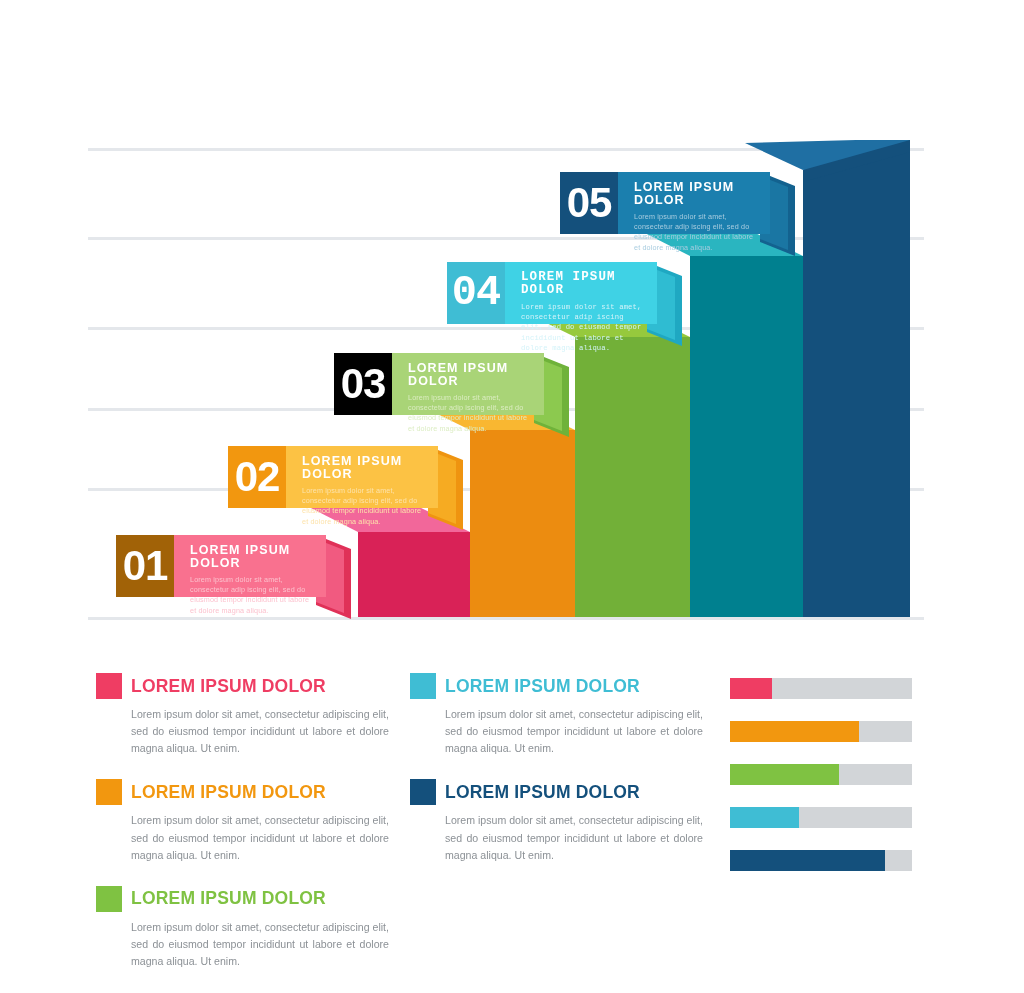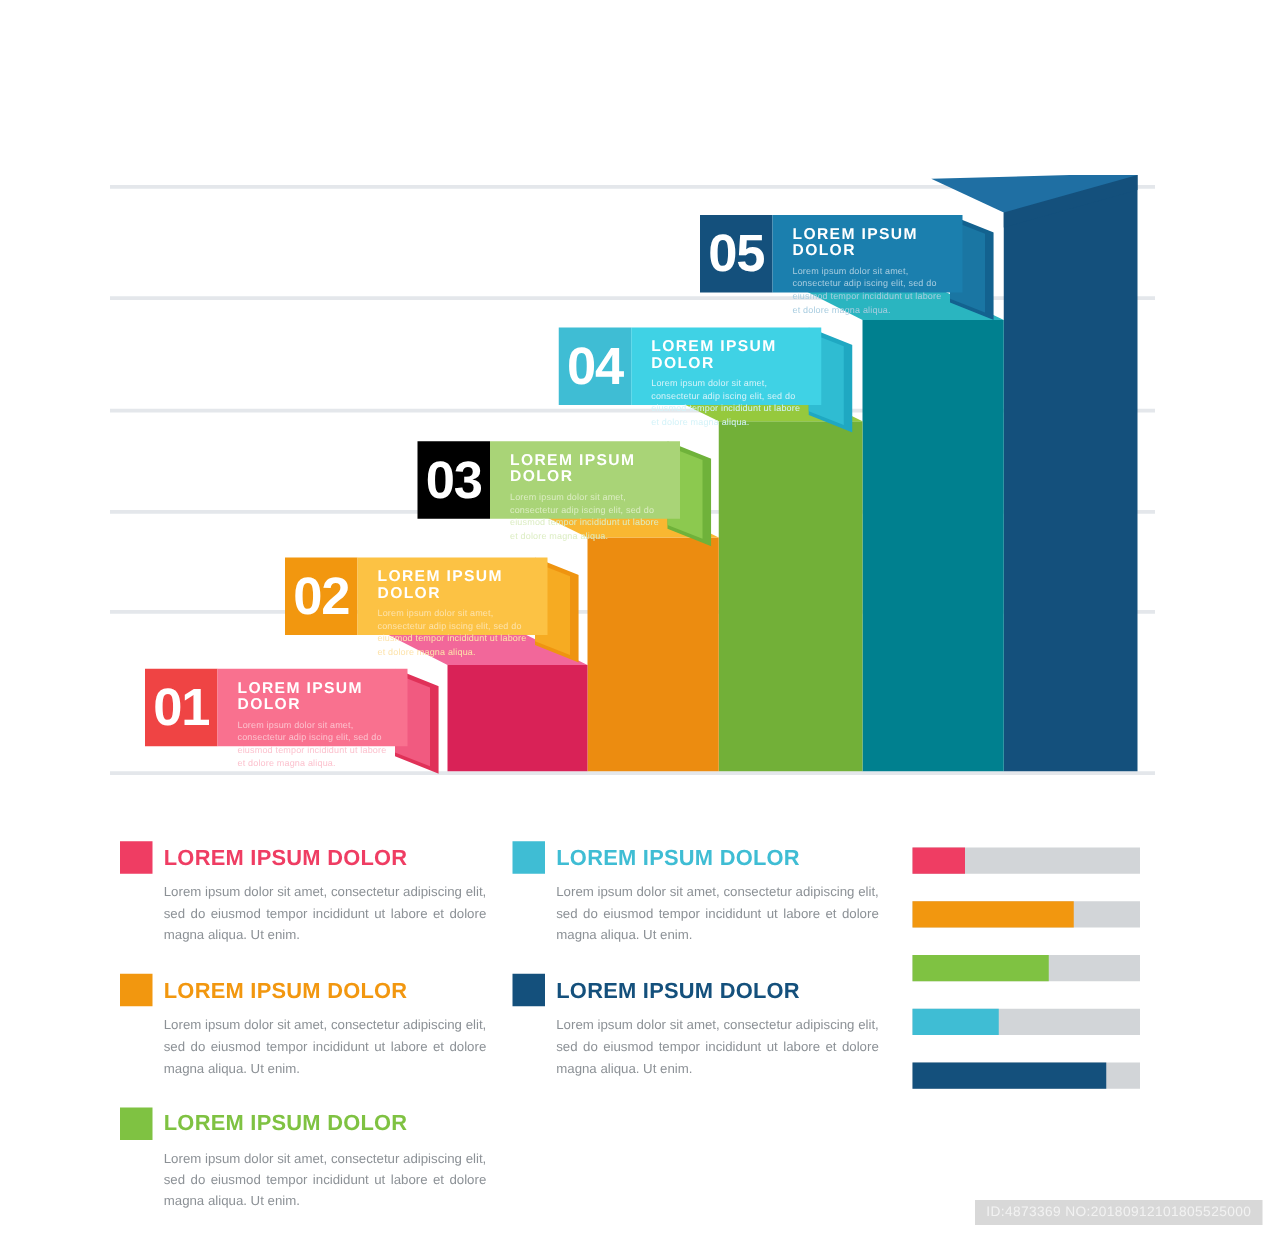--- a/index.html
+++ b/index.html
@@ -170,21 +170,21 @@
       </svg>
       <div class="ribbon-body" style="left:0; top:0; width:210px;">
         <div class="rib-num" style="background:#14507c">05</div>
         <div class="rib-text" style="background:#1b7fae">
           <div class="rib-title">LOREM IPSUM DOLOR</div>
           <div class="rib-desc" style="color:#a9cde0">Lorem ipsum dolor sit amet, consectetur adip iscing elit, sed do eiusmod tempor incididunt ut labore et dolore magna aliqua.</div>
         </div>
       </div>
     </div>
 
-    <div class="ribbon" style="left:447px; top:262px; width:235px; height:90px;">
+    <div class="ribbon" style="left:447px; top:262px; width:235px; height:90px;font-family:Liberation Mono, monospace;">
       <svg class="ribbon-svg" width="235" height="90">
         <polygon points="200,0 235,14 235,84 200,70" fill="#1fa8c2"></polygon>
         <polygon points="200,4 228,15 228,78 200,67" fill="#2fbcd2"></polygon>
       </svg>
       <div class="ribbon-body" style="left:0; top:0; width:210px;">
         <div class="rib-num" style="background:#3fbdd4">04</div>
         <div class="rib-text" style="background:#3fd2e5">
           <div class="rib-title">LOREM IPSUM DOLOR</div>
           <div class="rib-desc" style="color:#d4f3f9">Lorem ipsum dolor sit amet, consectetur adip iscing elit, sed do eiusmod tempor incididunt ut labore et dolore magna aliqua.</div>
         </div>
@@ -218,21 +218,21 @@
         </div>
       </div>
     </div>
 
     <div class="ribbon" style="left:116px; top:535px; width:235px; height:90px;">
       <svg class="ribbon-svg" width="235" height="90">
         <polygon points="200,0 235,14 235,84 200,70" fill="#e03158"></polygon>
         <polygon points="200,4 228,15 228,78 200,67" fill="#f15a80"></polygon>
       </svg>
       <div class="ribbon-body" style="left:0; top:0; width:210px;">
-        <div class="rib-num" style="background:#ef4444">01</div>
+        <div class="rib-num" style="background:#a16207">01</div>
         <div class="rib-text" style="background:#f9718f">
           <div class="rib-title">LOREM IPSUM DOLOR</div>
           <div class="rib-desc" style="color:#fcc2ce">Lorem ipsum dolor sit amet, consectetur adip iscing elit, sed do eiusmod tempor incididunt ut labore et dolore magna aliqua.</div>
         </div>
       </div>
     </div>
 
   </div>
 
   <div>
@@ -291,15 +291,14 @@
       <div class="prog-fill" style="width:60%; background:#7fc242"></div>
     </div>
     <div class="prog-track">
       <div class="prog-fill" style="width:38%; background:#3fbdd4"></div>
     </div>
     <div class="prog-track">
       <div class="prog-fill" style="width:85%; background:#14507c"></div>
     </div>
   </div>
 
-  <div id="id-badge">ID:4873369 NO:20180912101805525000</div>
 
 </div>
 
 </body></html>

